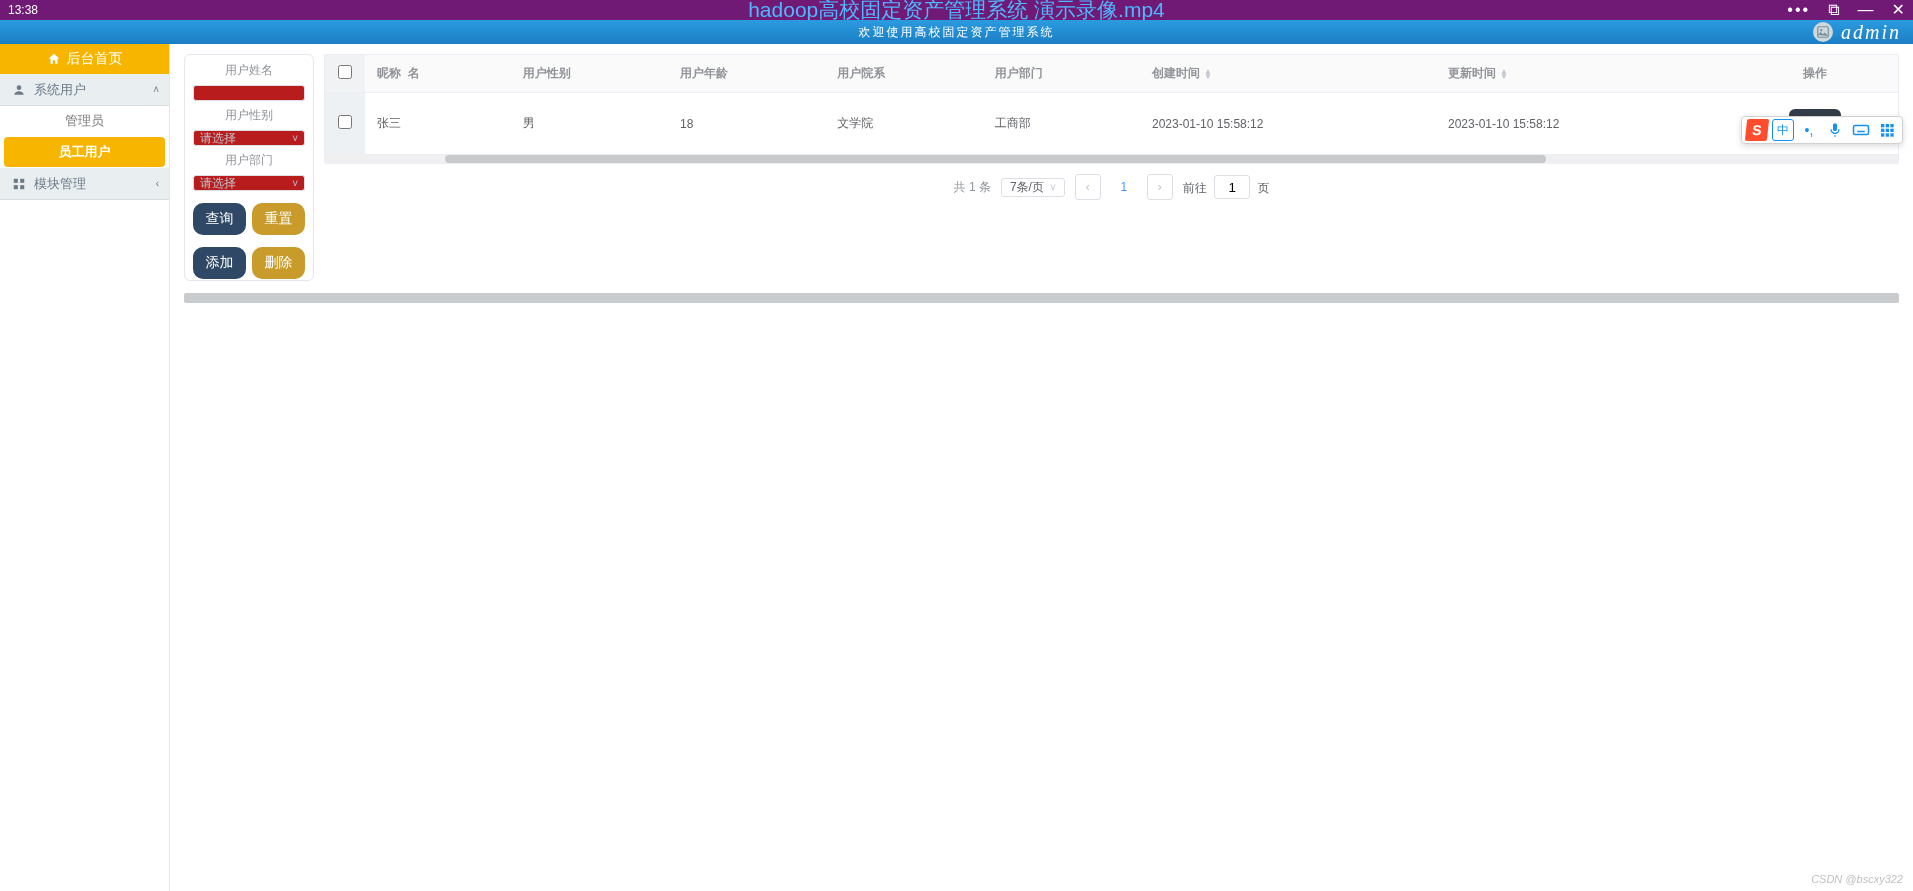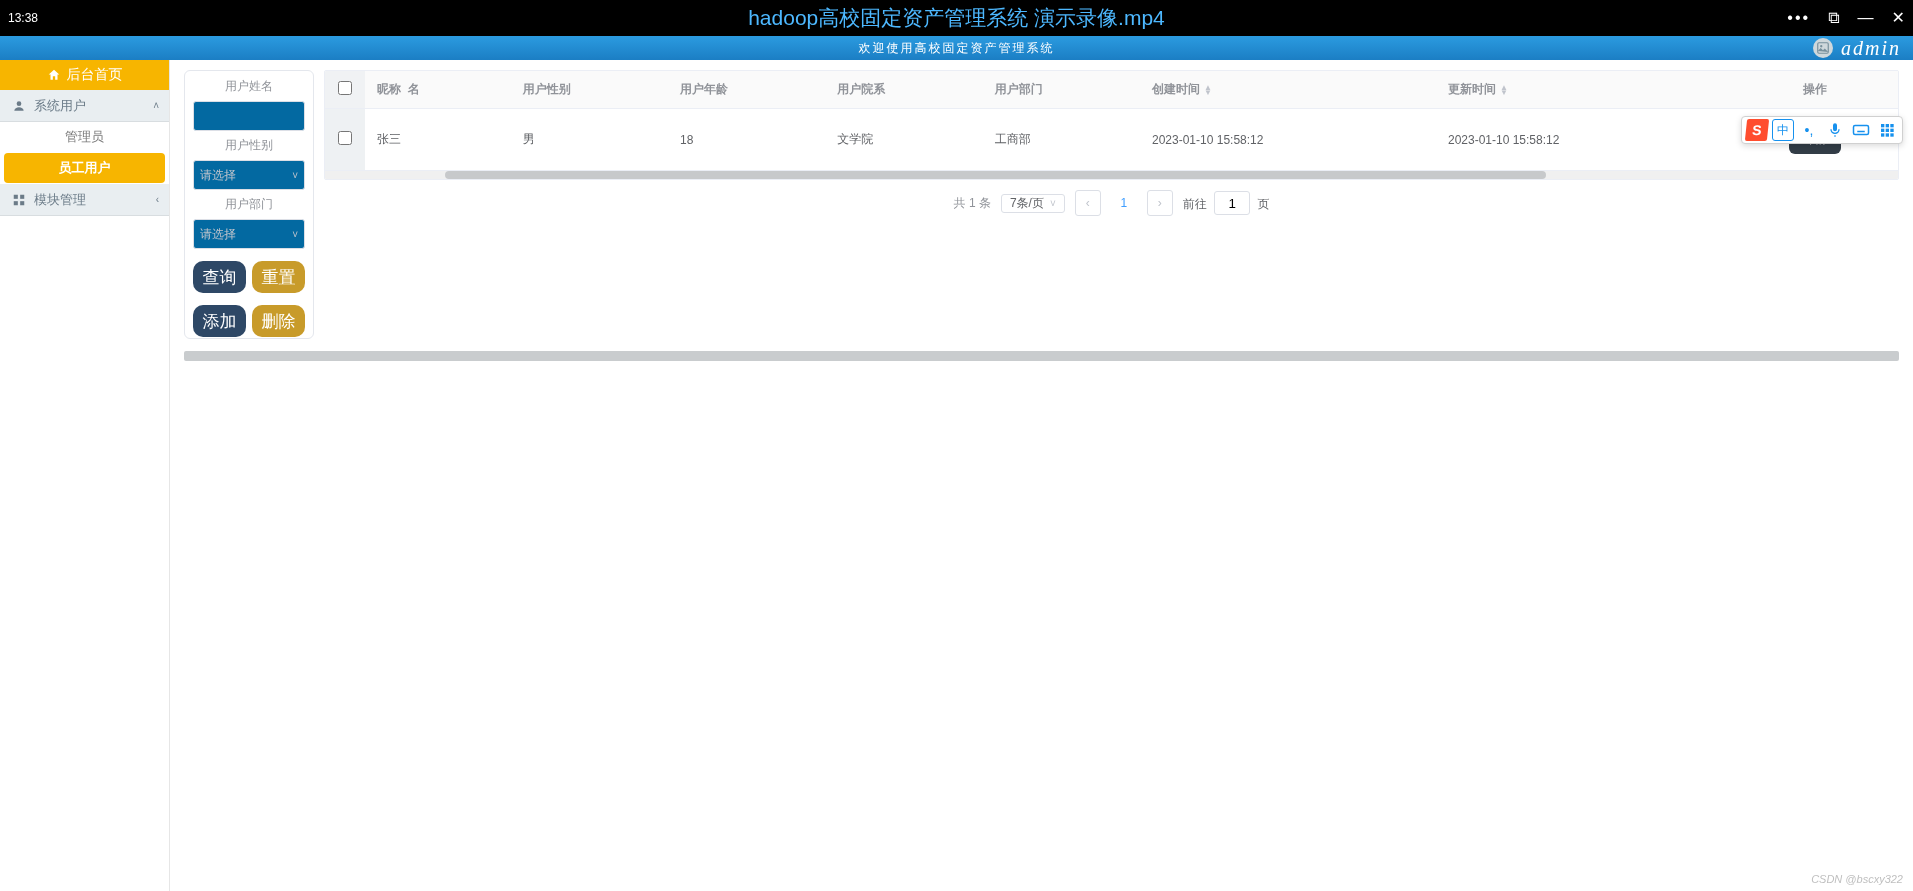--- a/index.html
+++ b/index.html
@@ -1,19 +1,19 @@
 <!DOCTYPE html>
 <html><head>
 <meta charset="utf-8">
 <style>
 * { margin: 0; padding: 0; box-sizing: border-box; }
 body { font-family: "Microsoft YaHei", Arial, sans-serif; font-size: 13px; color: #606266; background: #fff; overflow: hidden; }
 
 
-.titlebar { height: 36px; background: #000000; color: #fff; display: flex; align-items: center; padding: 7px 8px; font-size: 12px; position: relative; }
+.titlebar { height: 20px; background: #701a75; color: #fff; display: flex; align-items: center; padding: 7px 8px; font-size: 12px; position: relative; }
 .titlebar .clock { width: 170px; }
 .titlebar .title { position: absolute; left: 50%; transform: translateX(-50%); color: #4db8ff; font-size: 21px; }
 .titlebar .winctrls { margin-left: auto; display: flex; gap: 18px; align-items: center; }
 .titlebar .winctrls span { cursor: pointer; font-size: 16px; line-height: 1; }
 .titlebar .winctrls .dots { letter-spacing: 2px; }
 
 
 .app-header { height: 24px; background: linear-gradient(#2b9be0, #1b7ec4); color: #fff; display: flex; align-items: center; justify-content: center; position: relative; font-size: 12px; letter-spacing: 2px; }
 .app-header .welcome { font-family: "SimSun", serif; }
 .app-header .user-area { position: absolute; right: 12px; top: 0; height: 100%; display: flex; align-items: center; gap: 8px; }
@@ -30,25 +30,25 @@
 .side-sub { height: 30px; background: #fff; display: flex; align-items: center; justify-content: center; color: #7a7a7a; cursor: pointer; }
 .side-sub.active { background: #f7b500; color: #fff; font-weight: bold; border-radius: 4px; margin: 1px 4px; }
 
 
 .main { flex: 1; padding: 10px 14px; overflow: auto; background: #fff; position: relative; }
 .layout { display: flex; gap: 10px; align-items: flex-start; }
 
 
 .filter-panel { width: 130px; border: 1px solid #e4e7ed; border-radius: 6px; padding: 1px 8px; background: #fff; }
 .filter-panel .flabel { text-align: center; color: #909399; font-size: 12px; margin: 6px 0 6px; }
-.filter-panel input[type=text], .filter-panel .sel { width: 100%; height: 30px; border: 1px solid #dcdfe6; border-radius: 3px; padding: 0 6px; font-size: 12px; color: #606266; background: #0369a1; }
+.filter-panel input[type=text], .filter-panel .sel { width: 100%; height: 16px; border: 1px solid #dcdfe6; border-radius: 3px; padding: 0 6px; font-size: 12px; color: #606266; background: #b91c1c; }
 .filter-panel .sel { display: flex; align-items: center; justify-content: space-between; color: #c0c4cc; cursor: pointer; }
 .filter-panel .sel .arr { font-size: 10px; color: #c0c4cc; }
 .btn-row { display: flex; gap: 6px; margin-top: 12px; }
-.btn { flex: 1; height: 32px; border: none; border-radius: 10px; color: #fff; font-size: 17px; cursor: pointer; }
+.btn { flex: 1; height: 32px; border: none; border-radius: 10px; color: #fff; font-size: 14px; cursor: pointer; }
 .btn-navy { background: #2e4866; }
 .btn-gold { background: #c89b2a; }
 
 
 .table-wrap { flex: 1; border: 1px solid #ebeef5; border-radius: 2px; overflow: hidden; }
 table { width: 100%; border-collapse: collapse; }
 th { background: #fafafa; color: #909399; font-weight: 600; font-size: 12px; text-align: left; padding: 10px 12px; border-bottom: 1px solid #ebeef5; position: relative; }
 th .sorter { font-size: 8px; color: #c0c4cc; margin-left: 4px; display: inline-flex; flex-direction: column; line-height: 5px; vertical-align: middle; }
 td { padding: 16px 12px; border-bottom: 1px solid #ebeef5; font-size: 12px; color: #606266; }
 .chkcell { width: 40px; text-align: center; background: #eef1f3; }

